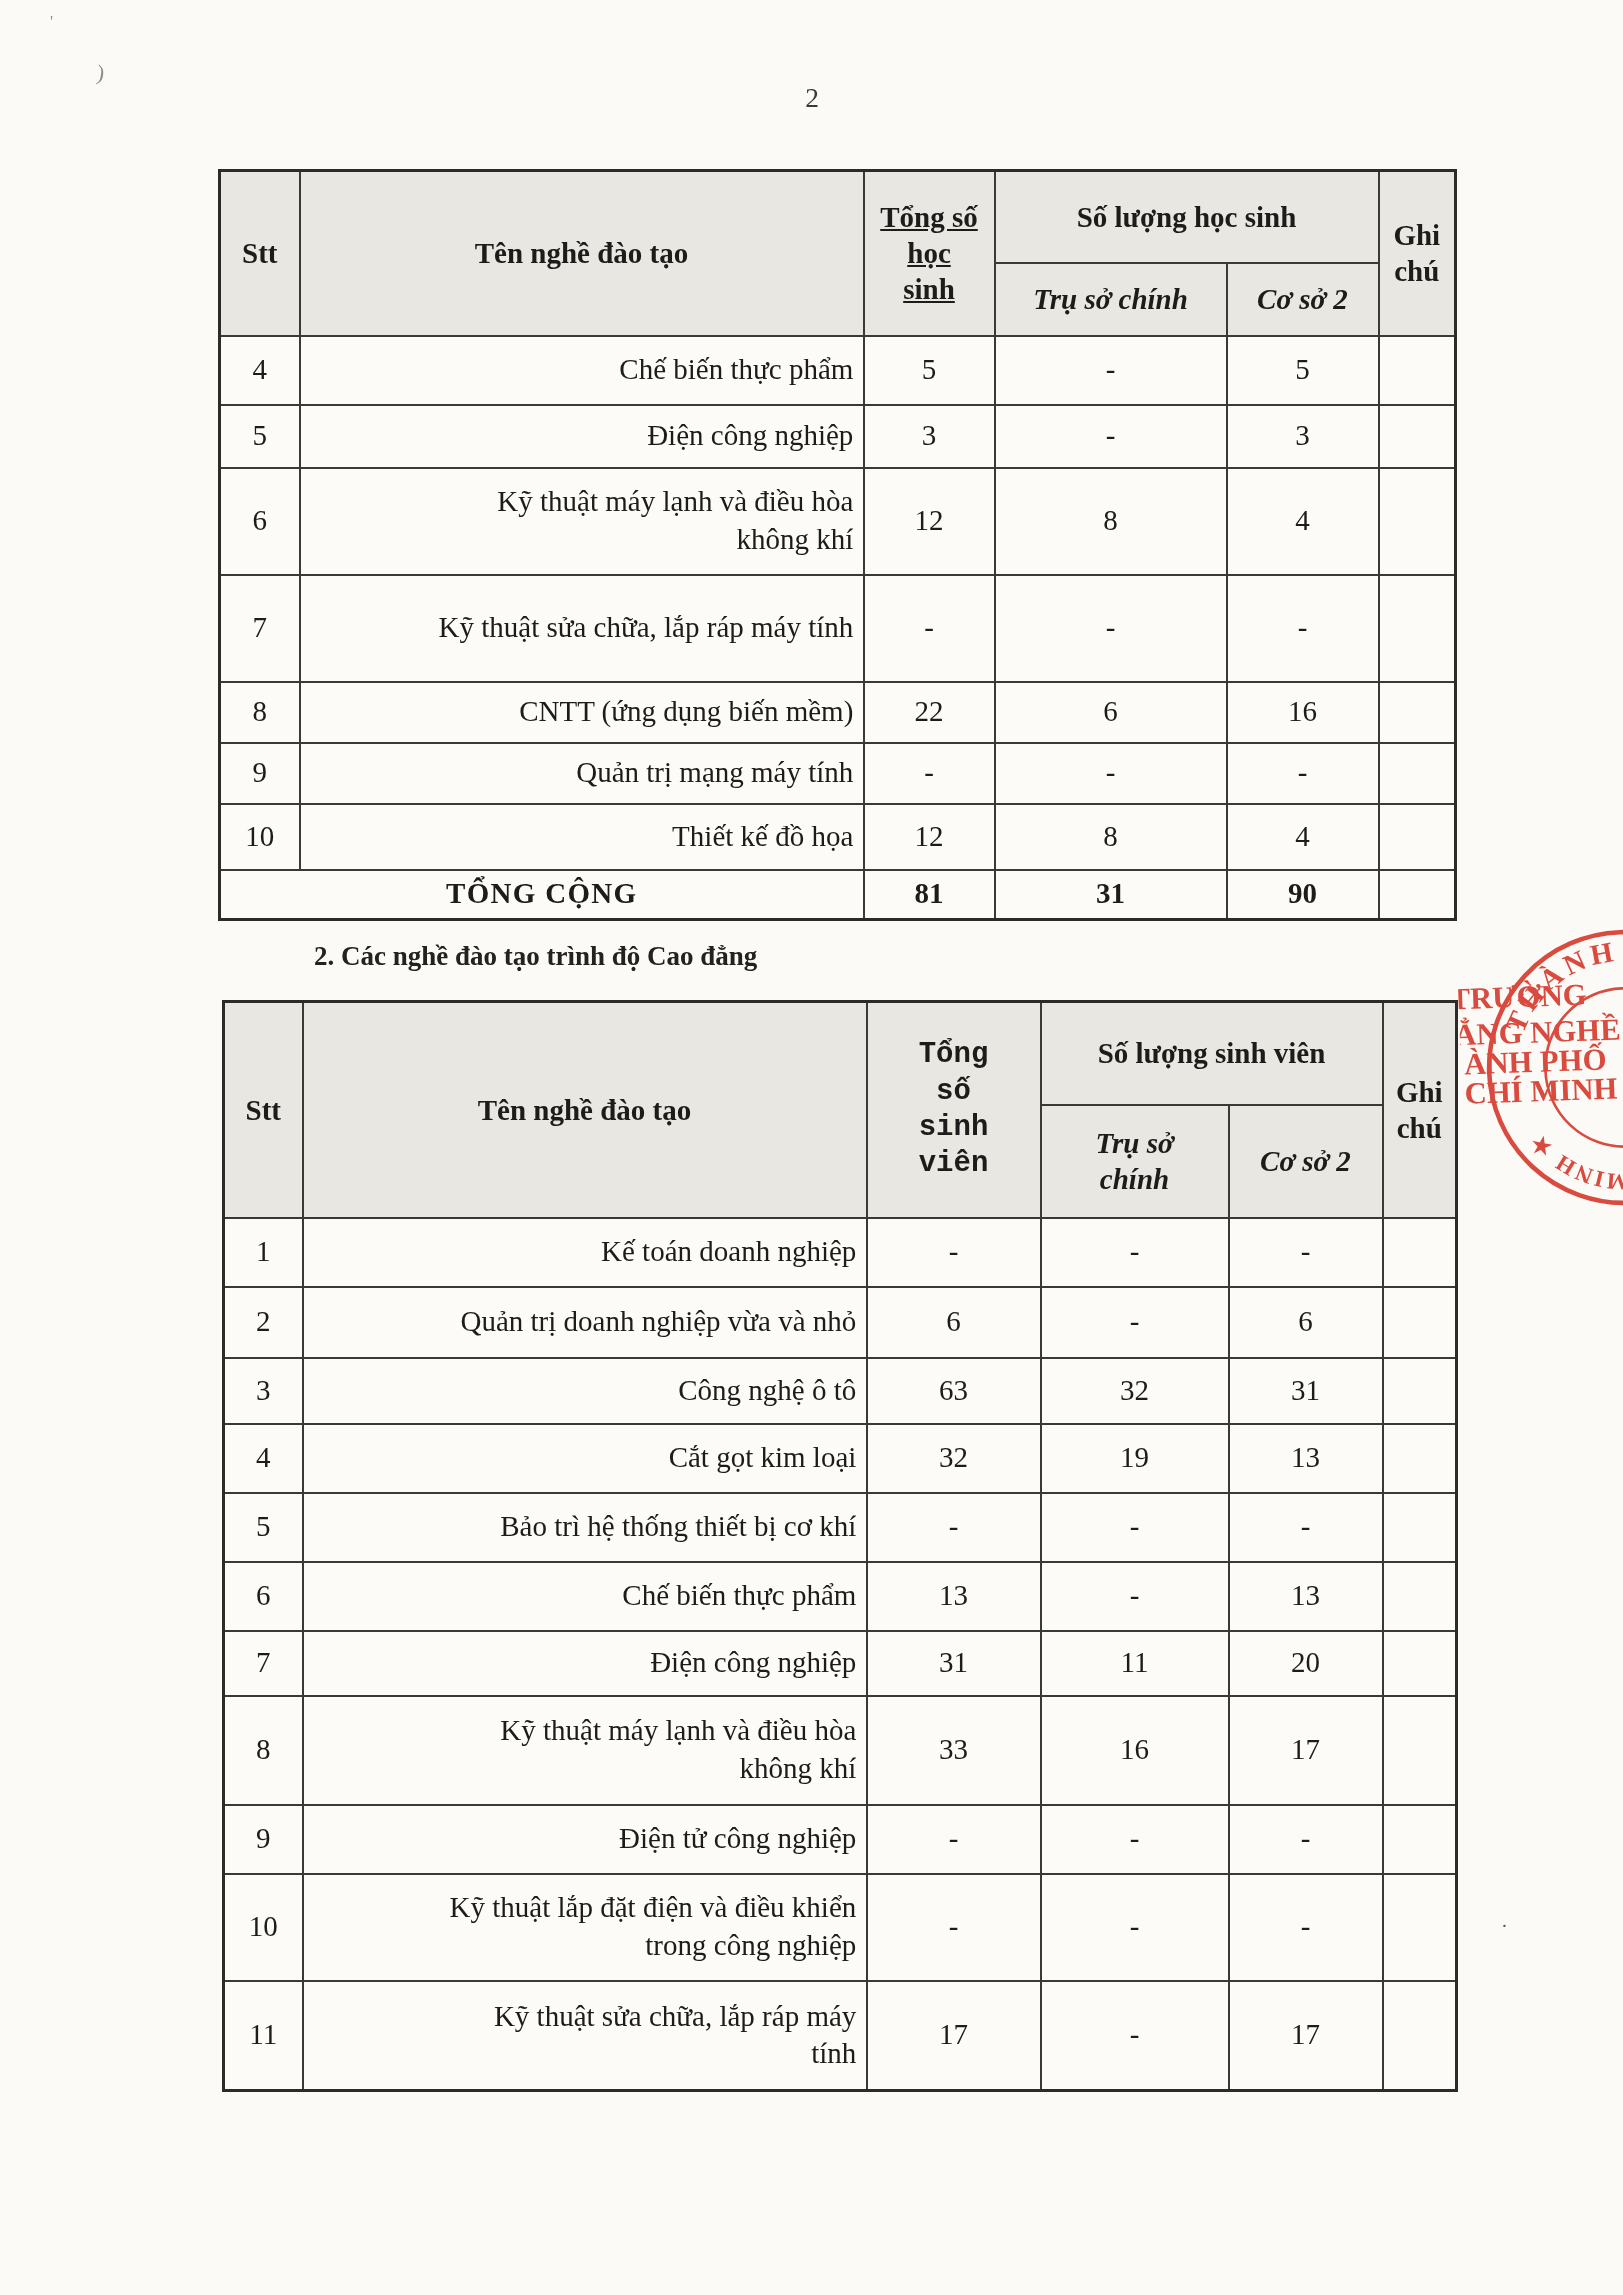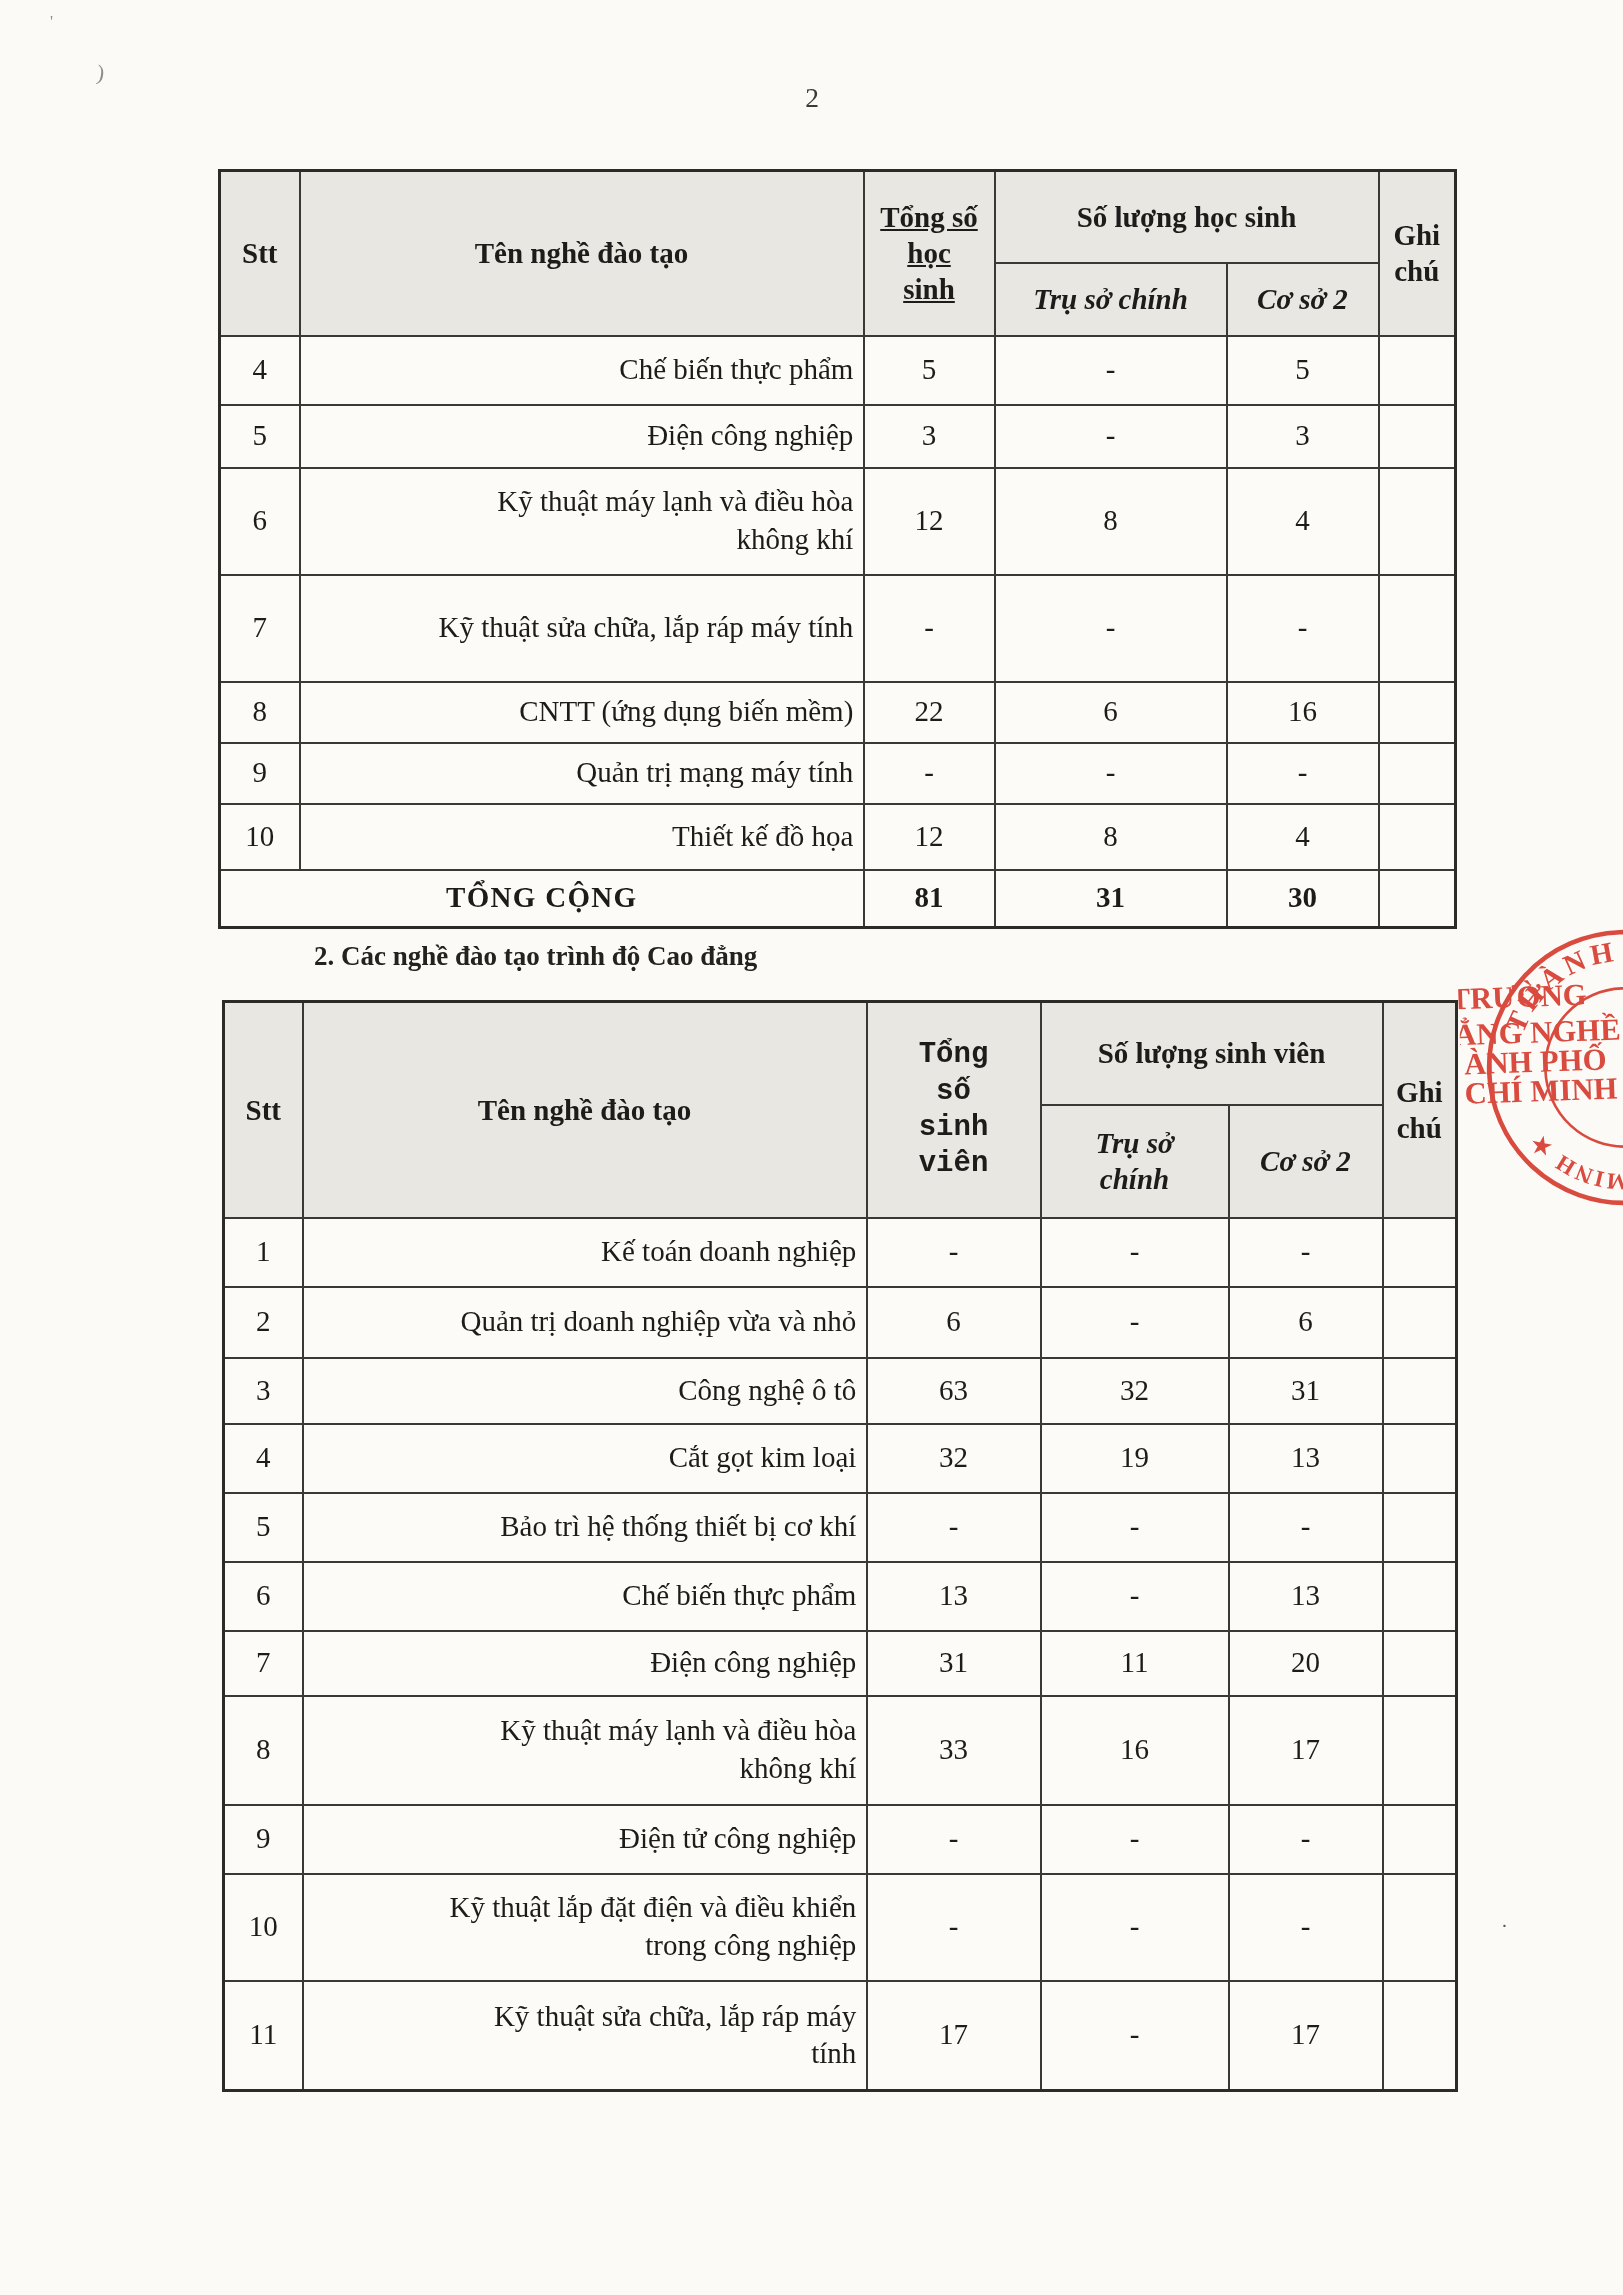--- a/index.html
+++ b/index.html
@@ -161,25 +161,25 @@
         <tr style="height: 66px;">
           <td>10</td>
           <td class="name">Thiết kế đồ họa</td>
           <td>12</td>
           <td>8</td>
           <td>4</td>
           <td></td>
         </tr>
       </tbody>
     <tfoot>
-      <tr style="height:58px">
+      <tr style="height:50px">
         <td colspan="2" class="total-label">TỔNG CỘNG</td>
         <td>81</td>
         <td>31</td>
-        <td>30</td>
+        <td>90</td>
         <td></td>
       </tr>
     </tfoot>
   </table>
 
   <div class="section-heading">2. Các nghề đào tạo trình độ Cao đẳng</div>
 
   <table class="doc-table t2">
     <colgroup>
       <col style="width:79px">

